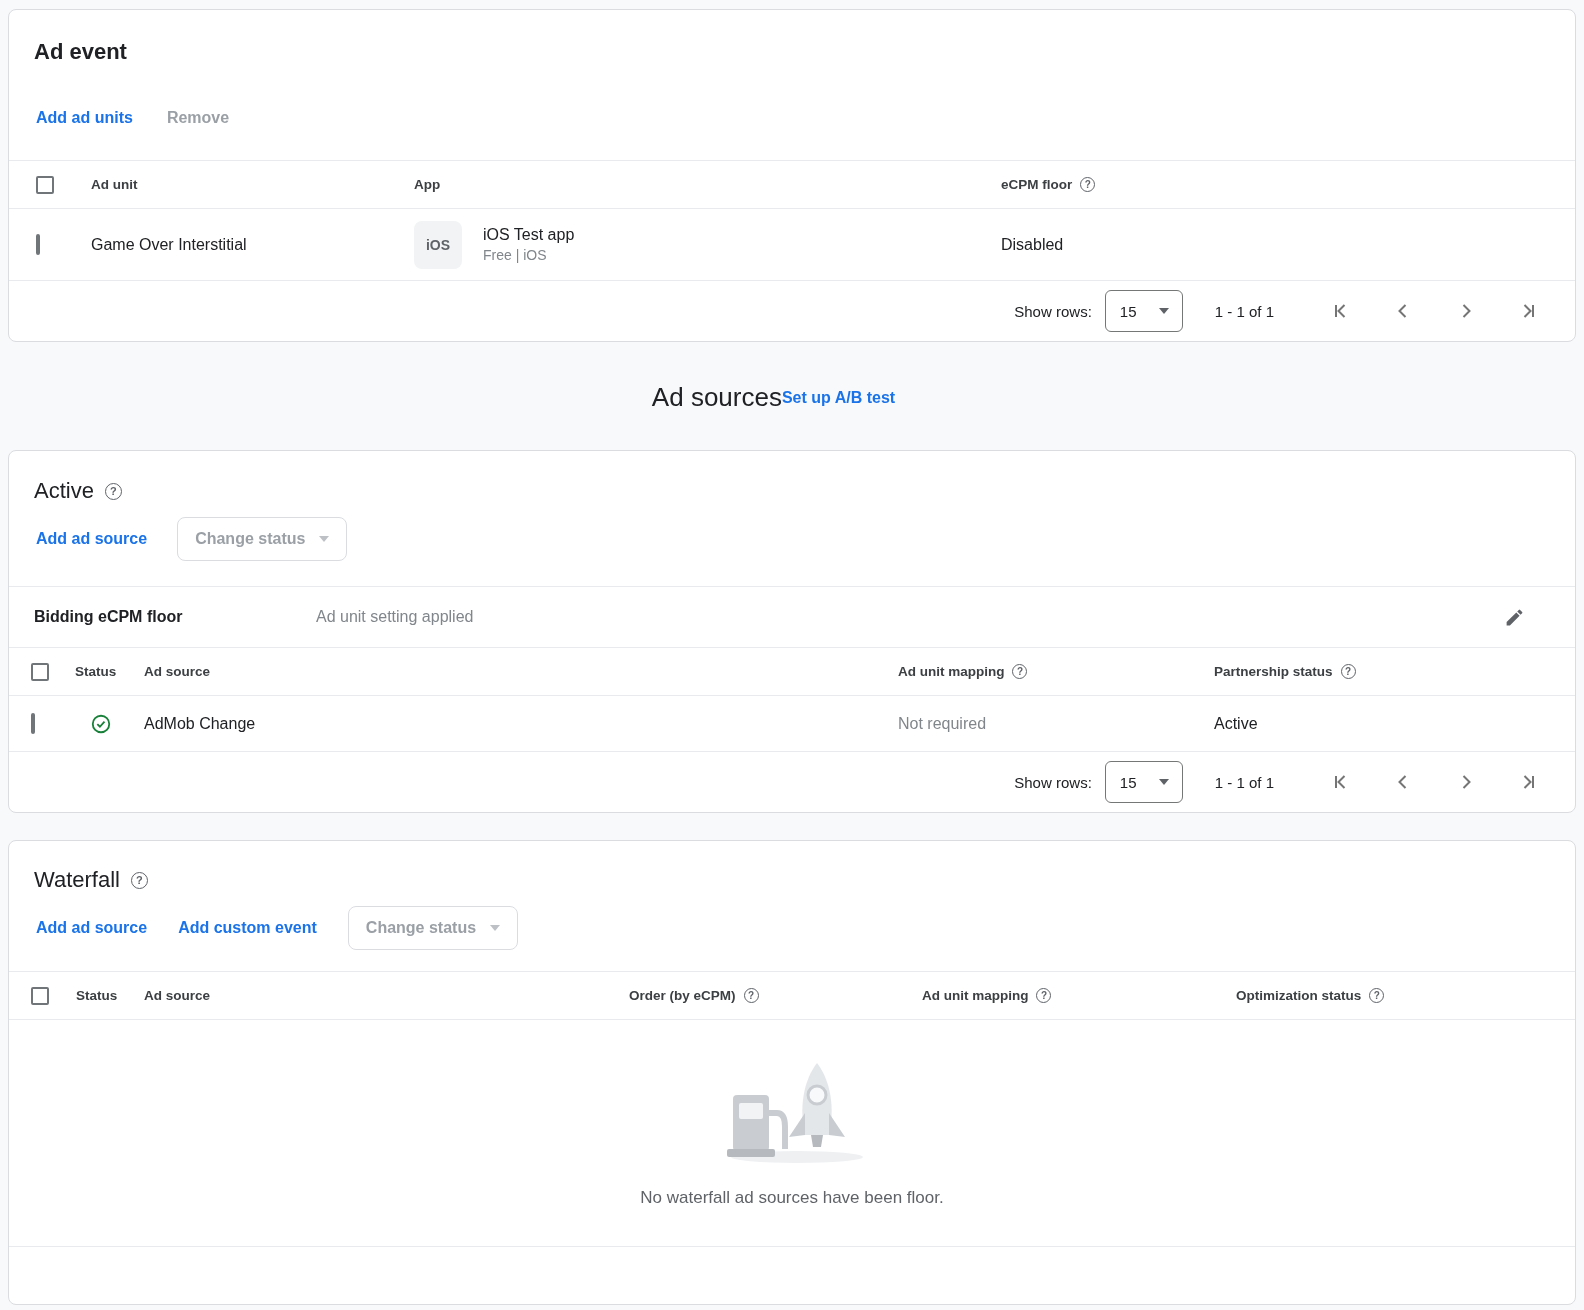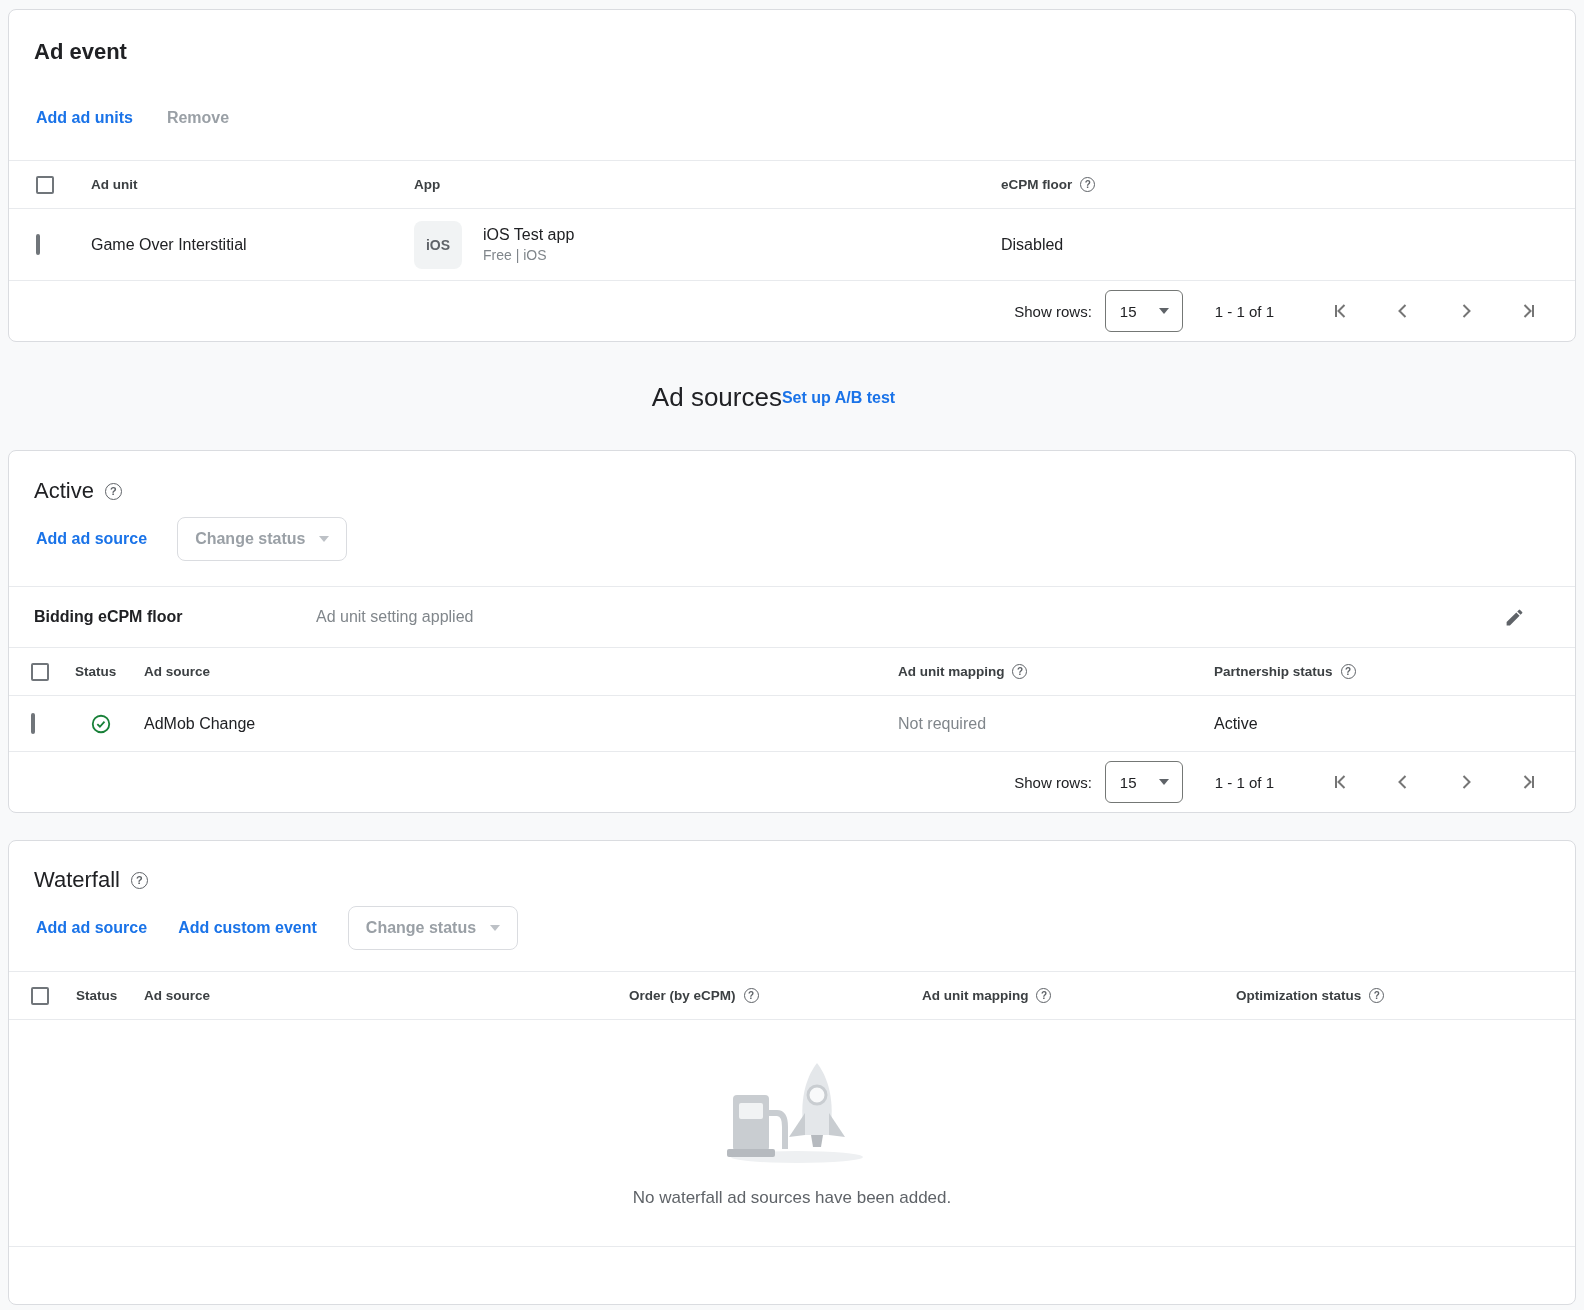--- a/index.html
+++ b/index.html
@@ -315,17 +315,17 @@
       <rect x="16" y="44" width="36" height="56" rx="4" fill="#c9cdd1"></rect>
       <rect x="22" y="52" width="24" height="16" rx="2" fill="#f1f3f4"></rect>
       <rect x="10" y="98" width="48" height="8" rx="2" fill="#b6babf"></rect>
       <path d="M52 62 h8 c6 0 8 6 8 14 v22" stroke="#c9cdd1" stroke-width="6" fill="none"></path>
       <path d="M100 12 C114 30 118 58 112 84 H88 C82 58 86 30 100 12 Z" fill="#e4e7ea"></path>
       <circle cx="100" cy="44" r="9" fill="#f8f9fa" stroke="#c9cdd1" stroke-width="3"></circle>
       <path d="M88 62 L72 86 L88 84 Z" fill="#c9cdd1"></path>
       <path d="M112 62 L128 86 L112 84 Z" fill="#c9cdd1"></path>
       <path d="M94 84 h12 l-2 12 h-8 Z" fill="#b6babf"></path>
     </svg>
-    <div class="empty-text">No waterfall ad sources have been added.</div>
+    <div class="empty-text">No waterfall ad sources have been floor.</div>
   </div>
 
   <div class="wf-footer"></div>
 </div>
 
 </body></html>

